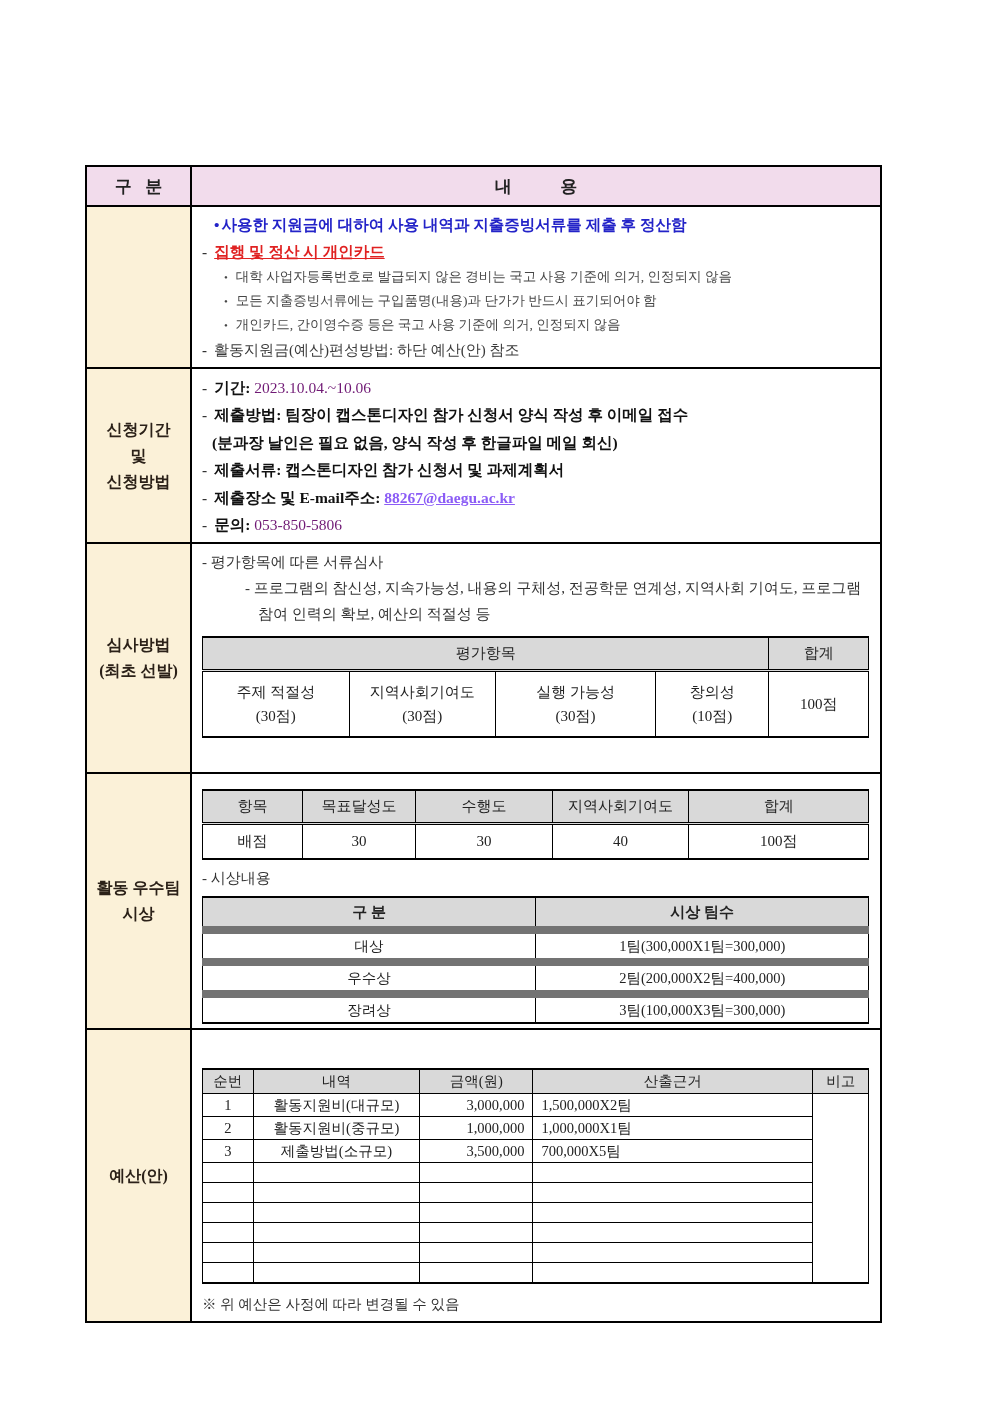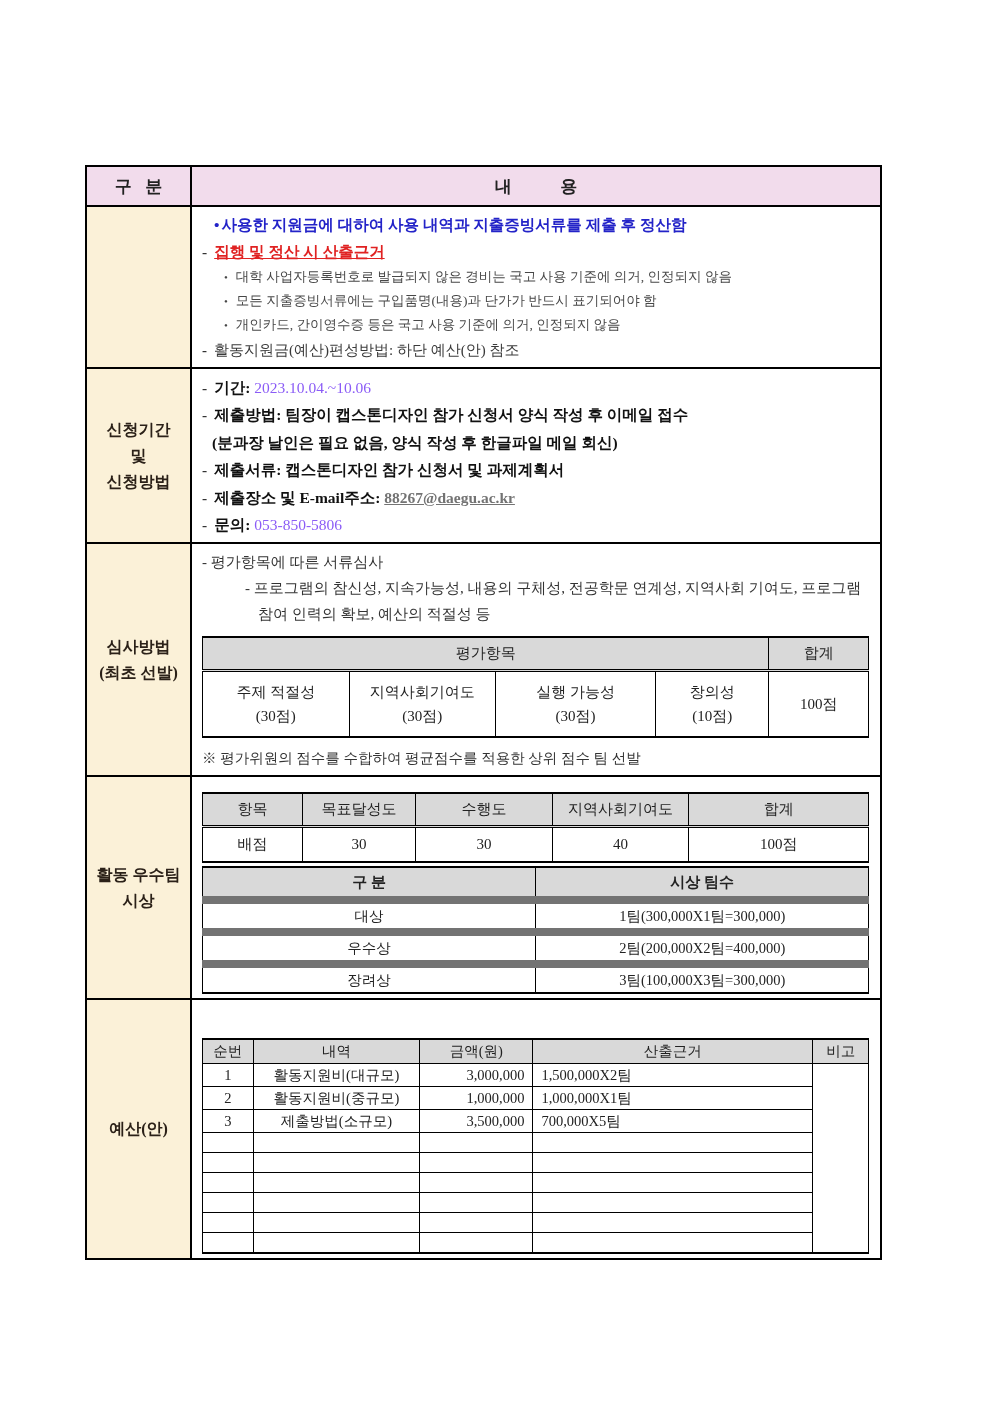--- a/index.html
+++ b/index.html
@@ -53,23 +53,23 @@
   .s1-red-line { font-size: 15.5px; line-height: 27px; }
   .dash { color: #333; margin-right: 7px; font-weight: 600; }
   .red-u { color: #e02222; font-weight: 600; text-decoration: underline; }
   .s1-sub { color: #474747; font-size: 13.5px; line-height: 24px; padding-left: 22px; }
   .s1-sub .sblt { margin-right: 8px; font-size: 11px; }
   .s1-last { color: #3a3a3a; font-size: 15px; line-height: 26px; }
 
   
   .s2-line { font-size: 15.5px; line-height: 27.4px; color: #111; }
   .s2-line .b { font-weight: bold; }
-  .s2-line .n { font-weight: normal; color: #8b5cf6; }
+  .s2-line .n { font-weight: normal; color: #701a75; }
   .s2-indent { padding-left: 10px; }
-  .email { color: #737373; font-weight: 600; text-decoration: underline; cursor: pointer; }
+  .email { color: #8b5cf6; font-weight: 600; text-decoration: underline; cursor: pointer; }
 
   
   .grid {
     width: 99%;
     table-layout: fixed;
     border-top: 2px solid #000;
     border-bottom: 2px solid #000;
     border-left: 1px solid #000;
     border-right: 1px solid #000;
     font-size: 15px;
@@ -133,21 +133,21 @@
         <th class="hd hd2">내 용</th>
       </tr>
 
       <tr class="r1">
         <td class="lbl"></td>
         <td class="cnt">
           <div class="s1-blue">
             <span class="blt">•</span><span>사용한 지원금에 대하여 사용 내역과 지출증빙서류를 제출 후 정산함</span>
           </div>
           <div class="s1-red-line">
-            <span class="dash">-</span><span class="red-u">집행 및 정산 시 산출근거</span>
+            <span class="dash">-</span><span class="red-u">집행 및 정산 시 개인카드</span>
           </div>
           <div class="s1-sub">
             <span class="sblt">•</span><span>대학 사업자등록번호로 발급되지 않은 경비는 국고 사용 기준에 의거, 인정되지 않음</span>
           </div>
           <div class="s1-sub">
             <span class="sblt">•</span><span>모든 지출증빙서류에는 구입품명(내용)과 단가가 반드시 표기되어야 함</span>
           </div>
           <div class="s1-sub">
             <span class="sblt">•</span><span>개인카드, 간이영수증 등은 국고 사용 기준에 의거, 인정되지 않음</span>
           </div>
@@ -221,21 +221,20 @@
                   <div class="cellmain">(30점)</div>
                 </td>
                 <td>
                   <div class="cellmain">창의성</div>
                   <div class="cellmain">(10점)</div>
                 </td>
                 <td>100점</td>
               </tr>
             </tbody>
           </table>
-          <div class="note">※ 평가위원의 점수를 수합하여 평균점수를 적용한 상위 점수 팀 선발</div>
         </td>
       </tr>
 
       <tr class="r4">
         <td class="lbl">
           <div>활동 우수팀</div>
           <div>시상</div>
         </td>
         <td class="cnt">
           <table class="grid score">
@@ -256,20 +255,21 @@
               </tr>
               <tr>
                 <td>배점</td>
                 <td>30</td>
                 <td>30</td>
                 <td>40</td>
                 <td>100점</td>
               </tr>
             </tbody>
           </table>
+          <div class="s4-sub">- 시상내용</div>
           <table class="grid award">
             <colgroup>
                 <col style="width:50%">
                 <col style="width:50%">
               </colgroup>
             <tbody>
               <tr>
                 <th>구 분</th>
                 <th>시상 팀수</th>
               </tr>
@@ -361,17 +361,18 @@
                   <td></td>
                 </tr>
               <tr class="empty">
                   <td></td>
                   <td></td>
                   <td></td>
                   <td></td>
                 </tr>
             </tbody>
           </table>
+          <div class="note">※ 위 예산은 사정에 따라 변경될 수 있음</div>
         </td>
       </tr>
     </tbody>
   </table>
 </div>
 
 </body></html>

